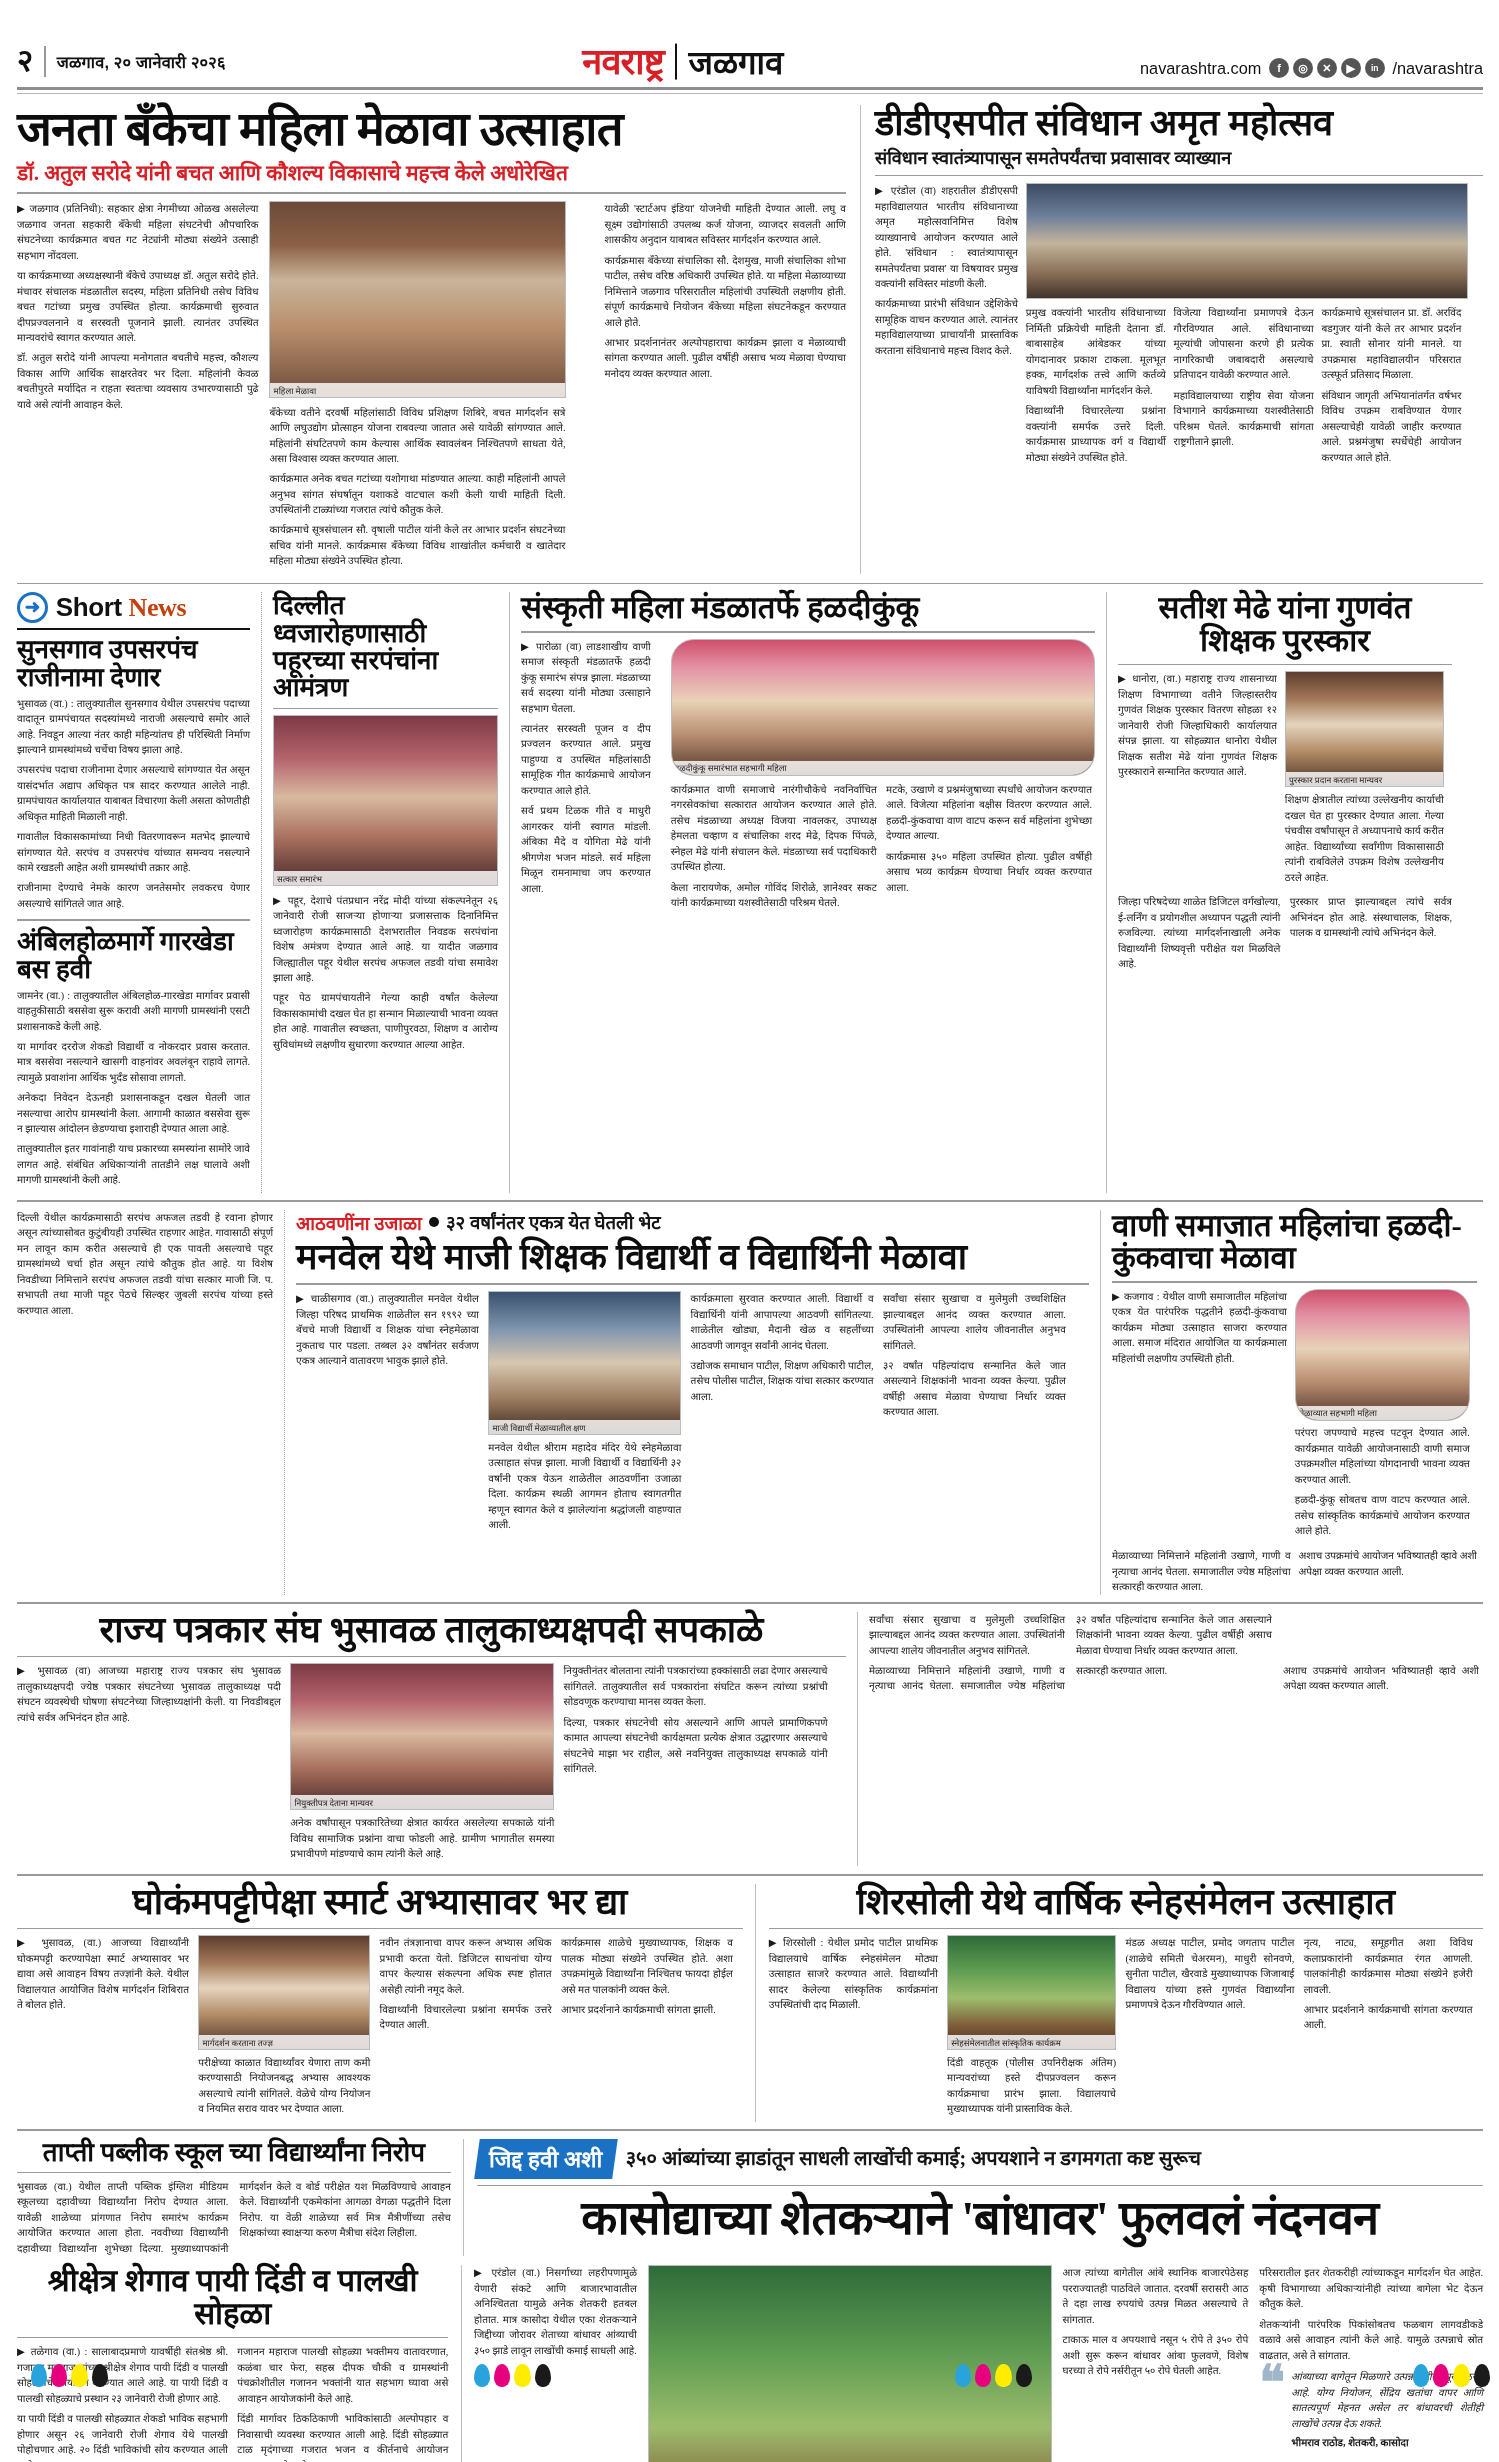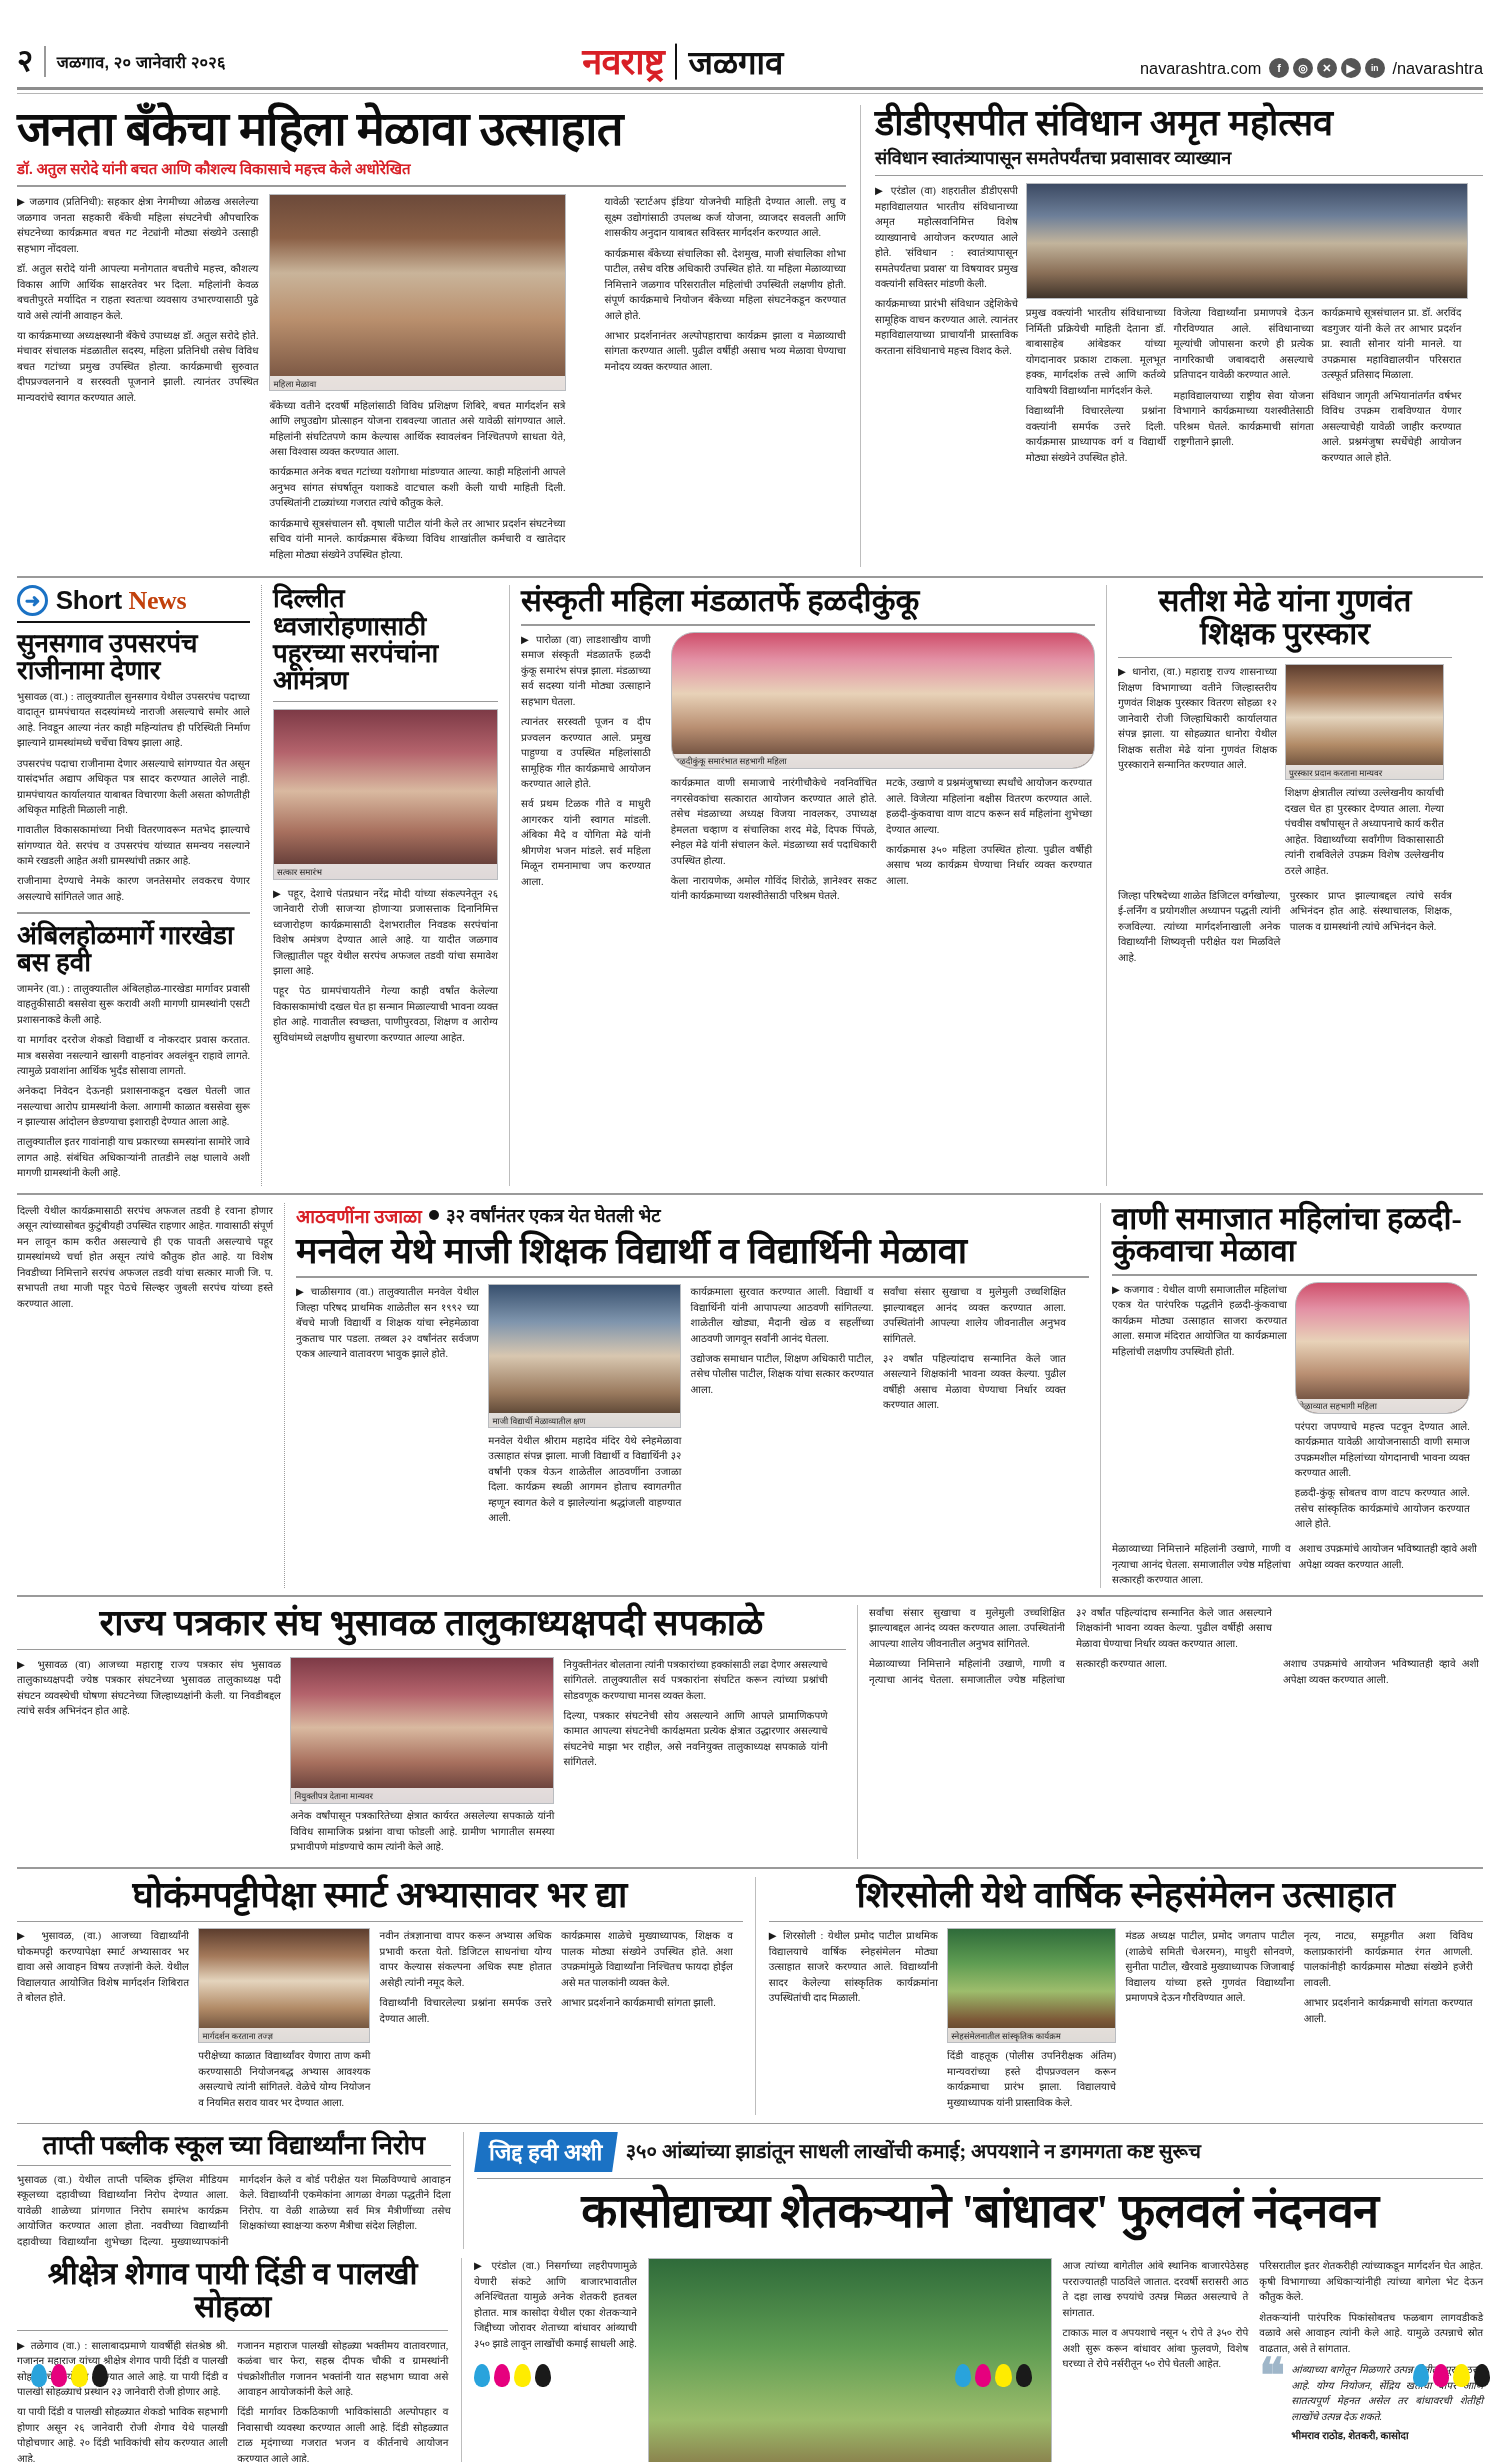--- a/index.html
+++ b/index.html
@@ -122,28 +122,28 @@
       <span>/navarashtra</span>
     </div>
   </div>
   <div class="rule-thick"></div>
   <div class="rule-thin"></div>
 
   <div style="display:flex; gap:14px; margin-top:11px;">
 
     <div style="width:829px;">
       <div class="hl hl-xxl">जनता बँकेचा महिला मेळावा उत्साहात</div>
-      <div class="sub" style="color:#d81f26; margin-top:6.2px; font-size:15px;">डॉ. अतुल सरोदे यांनी बचत आणि कौशल्य विकासाचे महत्त्व केले अधोरेखित</div>
+      <div class="sub" style="color:#d81f26; margin-top:6.2px; font-size:21px;">डॉ. अतुल सरोदे यांनी बचत आणि कौशल्य विकासाचे महत्त्व केले अधोरेखित</div>
       <div class="hr-gry" style="margin:7px 0 7.8px;"></div>
 
       <div style="display:flex; gap:11px;">
         <div class="body" style="width:248px;">
             <p>▶ जळगाव (प्रतिनिधी): सहकार क्षेत्रा नेगमीच्या ओळख असलेल्या जळगाव जनता सहकारी बँकेची महिला संघटनेची औपचारिक संघटनेच्या कार्यक्रमात बचत गट नेट्यांनी मोठ्या संख्येने उत्साही सहभाग नोंदवला.</p>
+            <p>या कार्यक्रमाच्या अध्यक्षस्थानी बँकेचे उपाध्यक्ष डॉ. अतुल सरोदे होते. मंचावर संचालक मंडळातील सदस्य, महिला प्रतिनिधी तसेच विविध बचत गटांच्या प्रमुख उपस्थित होत्या. कार्यक्रमाची सुरुवात दीपप्रज्वलनाने व सरस्वती पूजनाने झाली. त्यानंतर उपस्थित मान्यवरांचे स्वागत करण्यात आले.</p>
             <p>डॉ. अतुल सरोदे यांनी आपल्या मनोगतात बचतीचे महत्त्व, कौशल्य विकास आणि आर्थिक साक्षरतेवर भर दिला. महिलांनी केवळ बचतीपुरते मर्यादित न राहता स्वतःचा व्यवसाय उभारण्यासाठी पुढे यावे असे त्यांनी आवाहन केले.</p>
-            <p>या कार्यक्रमाच्या अध्यक्षस्थानी बँकेचे उपाध्यक्ष डॉ. अतुल सरोदे होते. मंचावर संचालक मंडळातील सदस्य, महिला प्रतिनिधी तसेच विविध बचत गटांच्या प्रमुख उपस्थित होत्या. कार्यक्रमाची सुरुवात दीपप्रज्वलनाने व सरस्वती पूजनाने झाली. त्यानंतर उपस्थित मान्यवरांचे स्वागत करण्यात आले.</p>
           </div>
         <div style="width:304px;">
           <div class="photo ph-a" style="height:197px;">
             <div class="cap">महिला मेळावा</div>
           </div>
           <div class="body" style="margin-top:6.2px;">
               <p>बँकेच्या वतीने दरवर्षी महिलांसाठी विविध प्रशिक्षण शिबिरे, बचत मार्गदर्शन सत्रे आणि लघुउद्योग प्रोत्साहन योजना राबवल्या जातात असे यावेळी सांगण्यात आले. महिलांनी संघटितपणे काम केल्यास आर्थिक स्वावलंबन निश्चितपणे साधता येते, असा विश्वास व्यक्त करण्यात आला.</p>
               <p>कार्यक्रमात अनेक बचत गटांच्या यशोगाथा मांडण्यात आल्या. काही महिलांनी आपले अनुभव सांगत संघर्षातून यशाकडे वाटचाल कशी केली याची माहिती दिली. उपस्थितांनी टाळ्यांच्या गजरात त्यांचे कौतुक केले.</p>
               <p>कार्यक्रमाचे सूत्रसंचालन सौ. वृषाली पाटील यांनी केले तर आभार प्रदर्शन संघटनेच्या सचिव यांनी मानले. कार्यक्रमास बँकेच्या विविध शाखांतील कर्मचारी व खातेदार महिला मोठ्या संख्येने उपस्थित होत्या.</p>
             </div>

